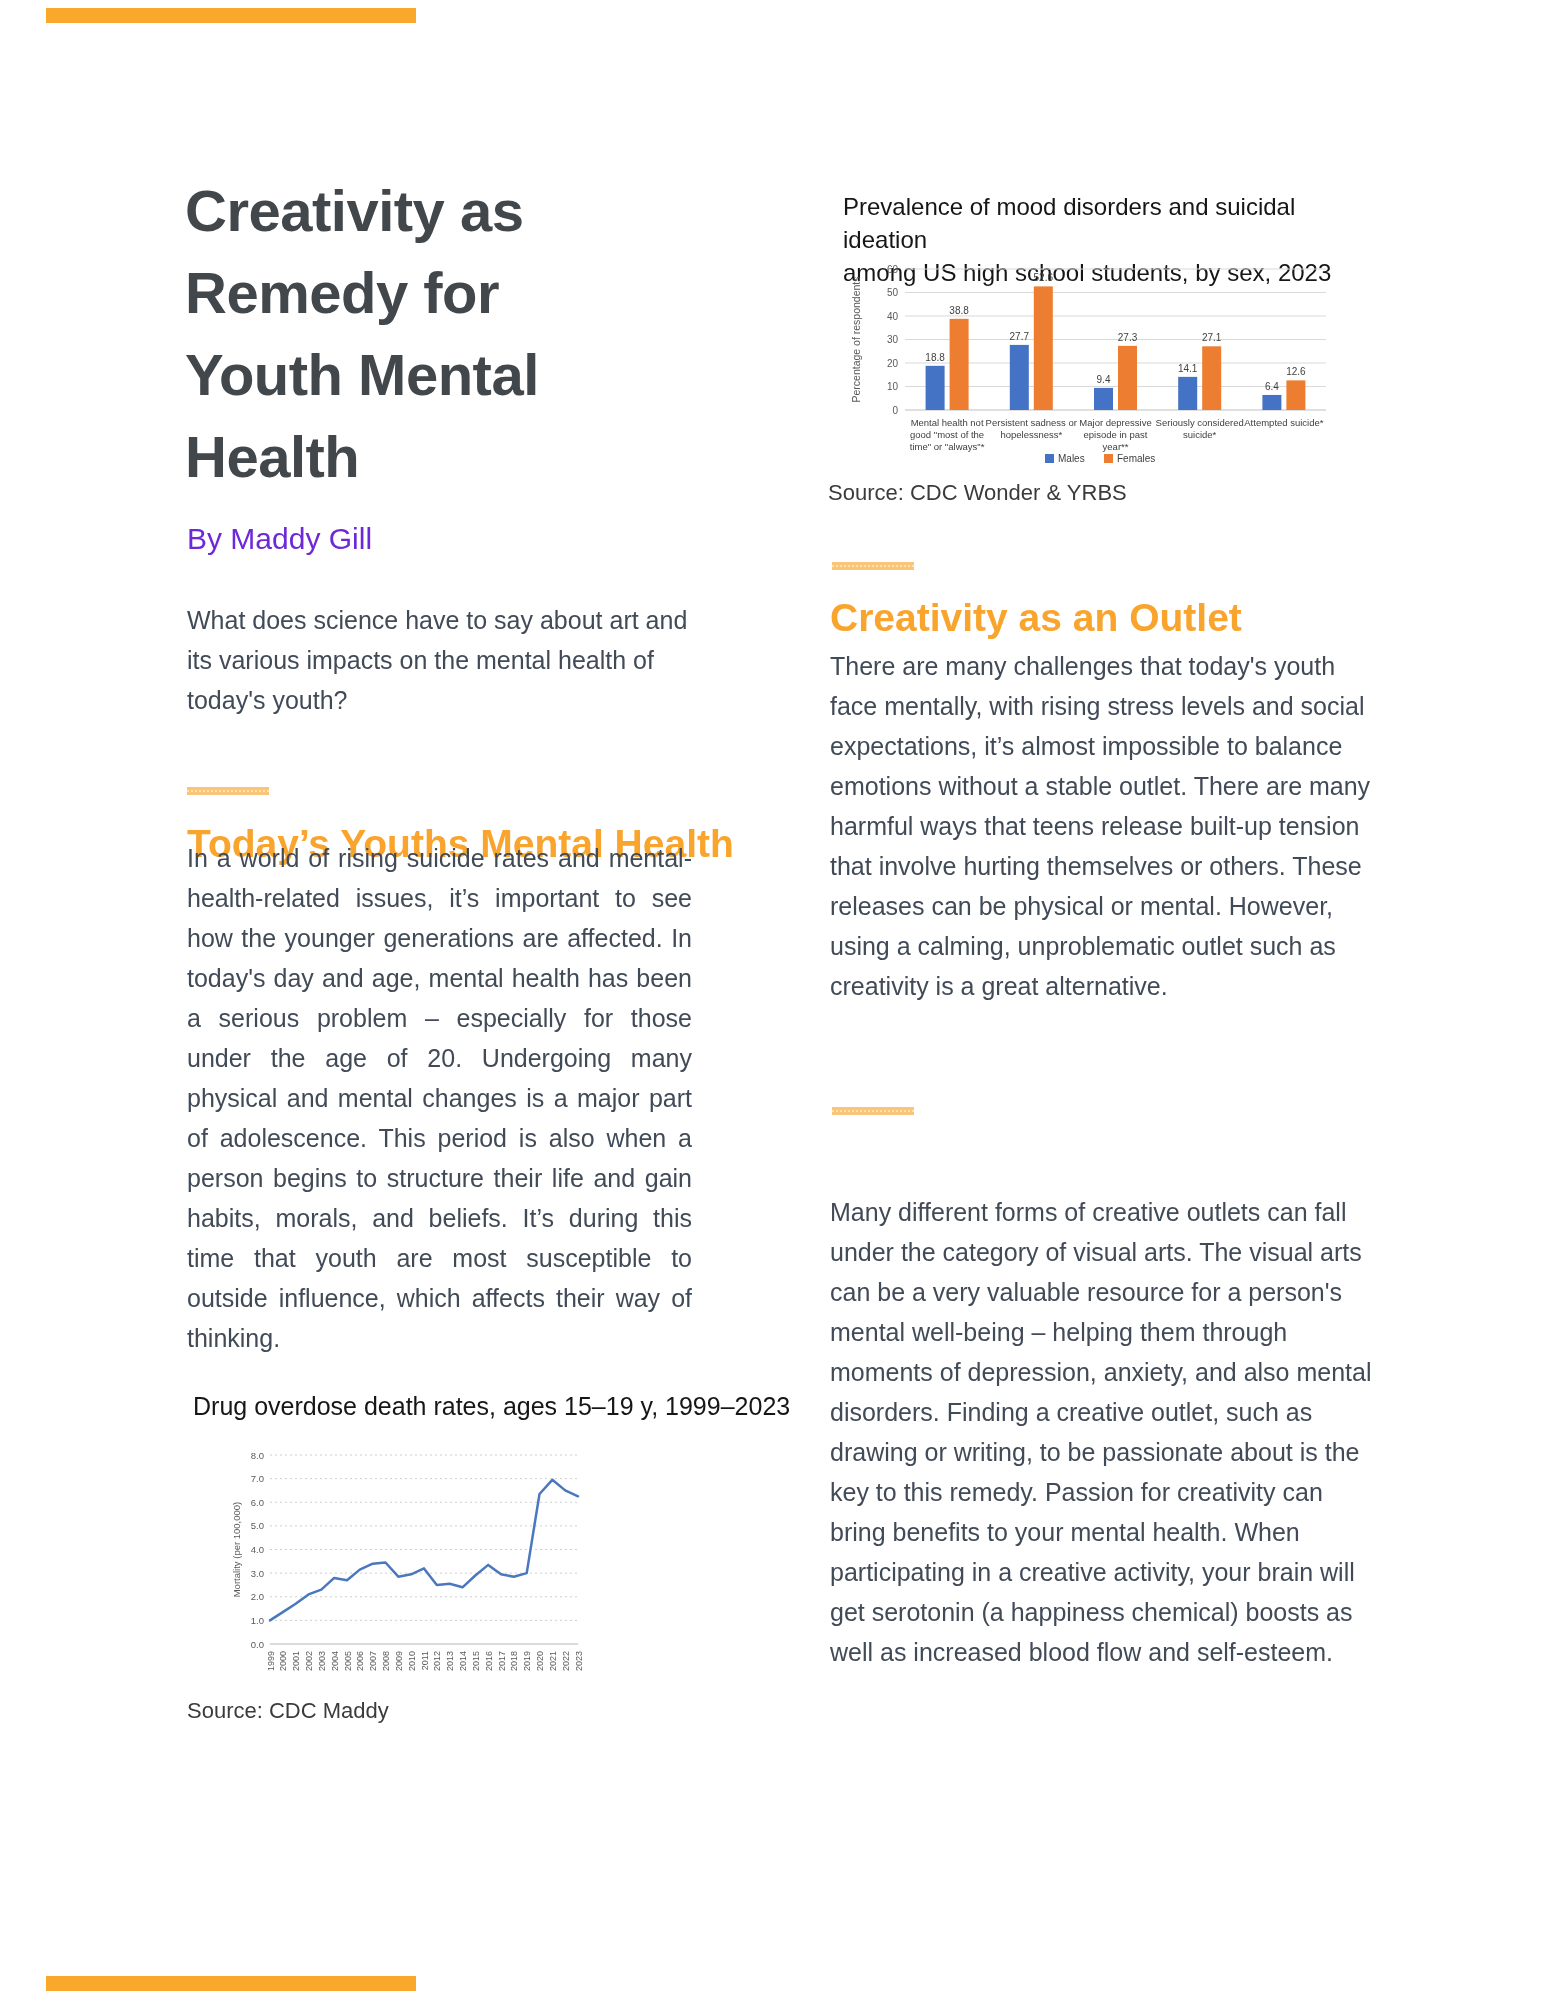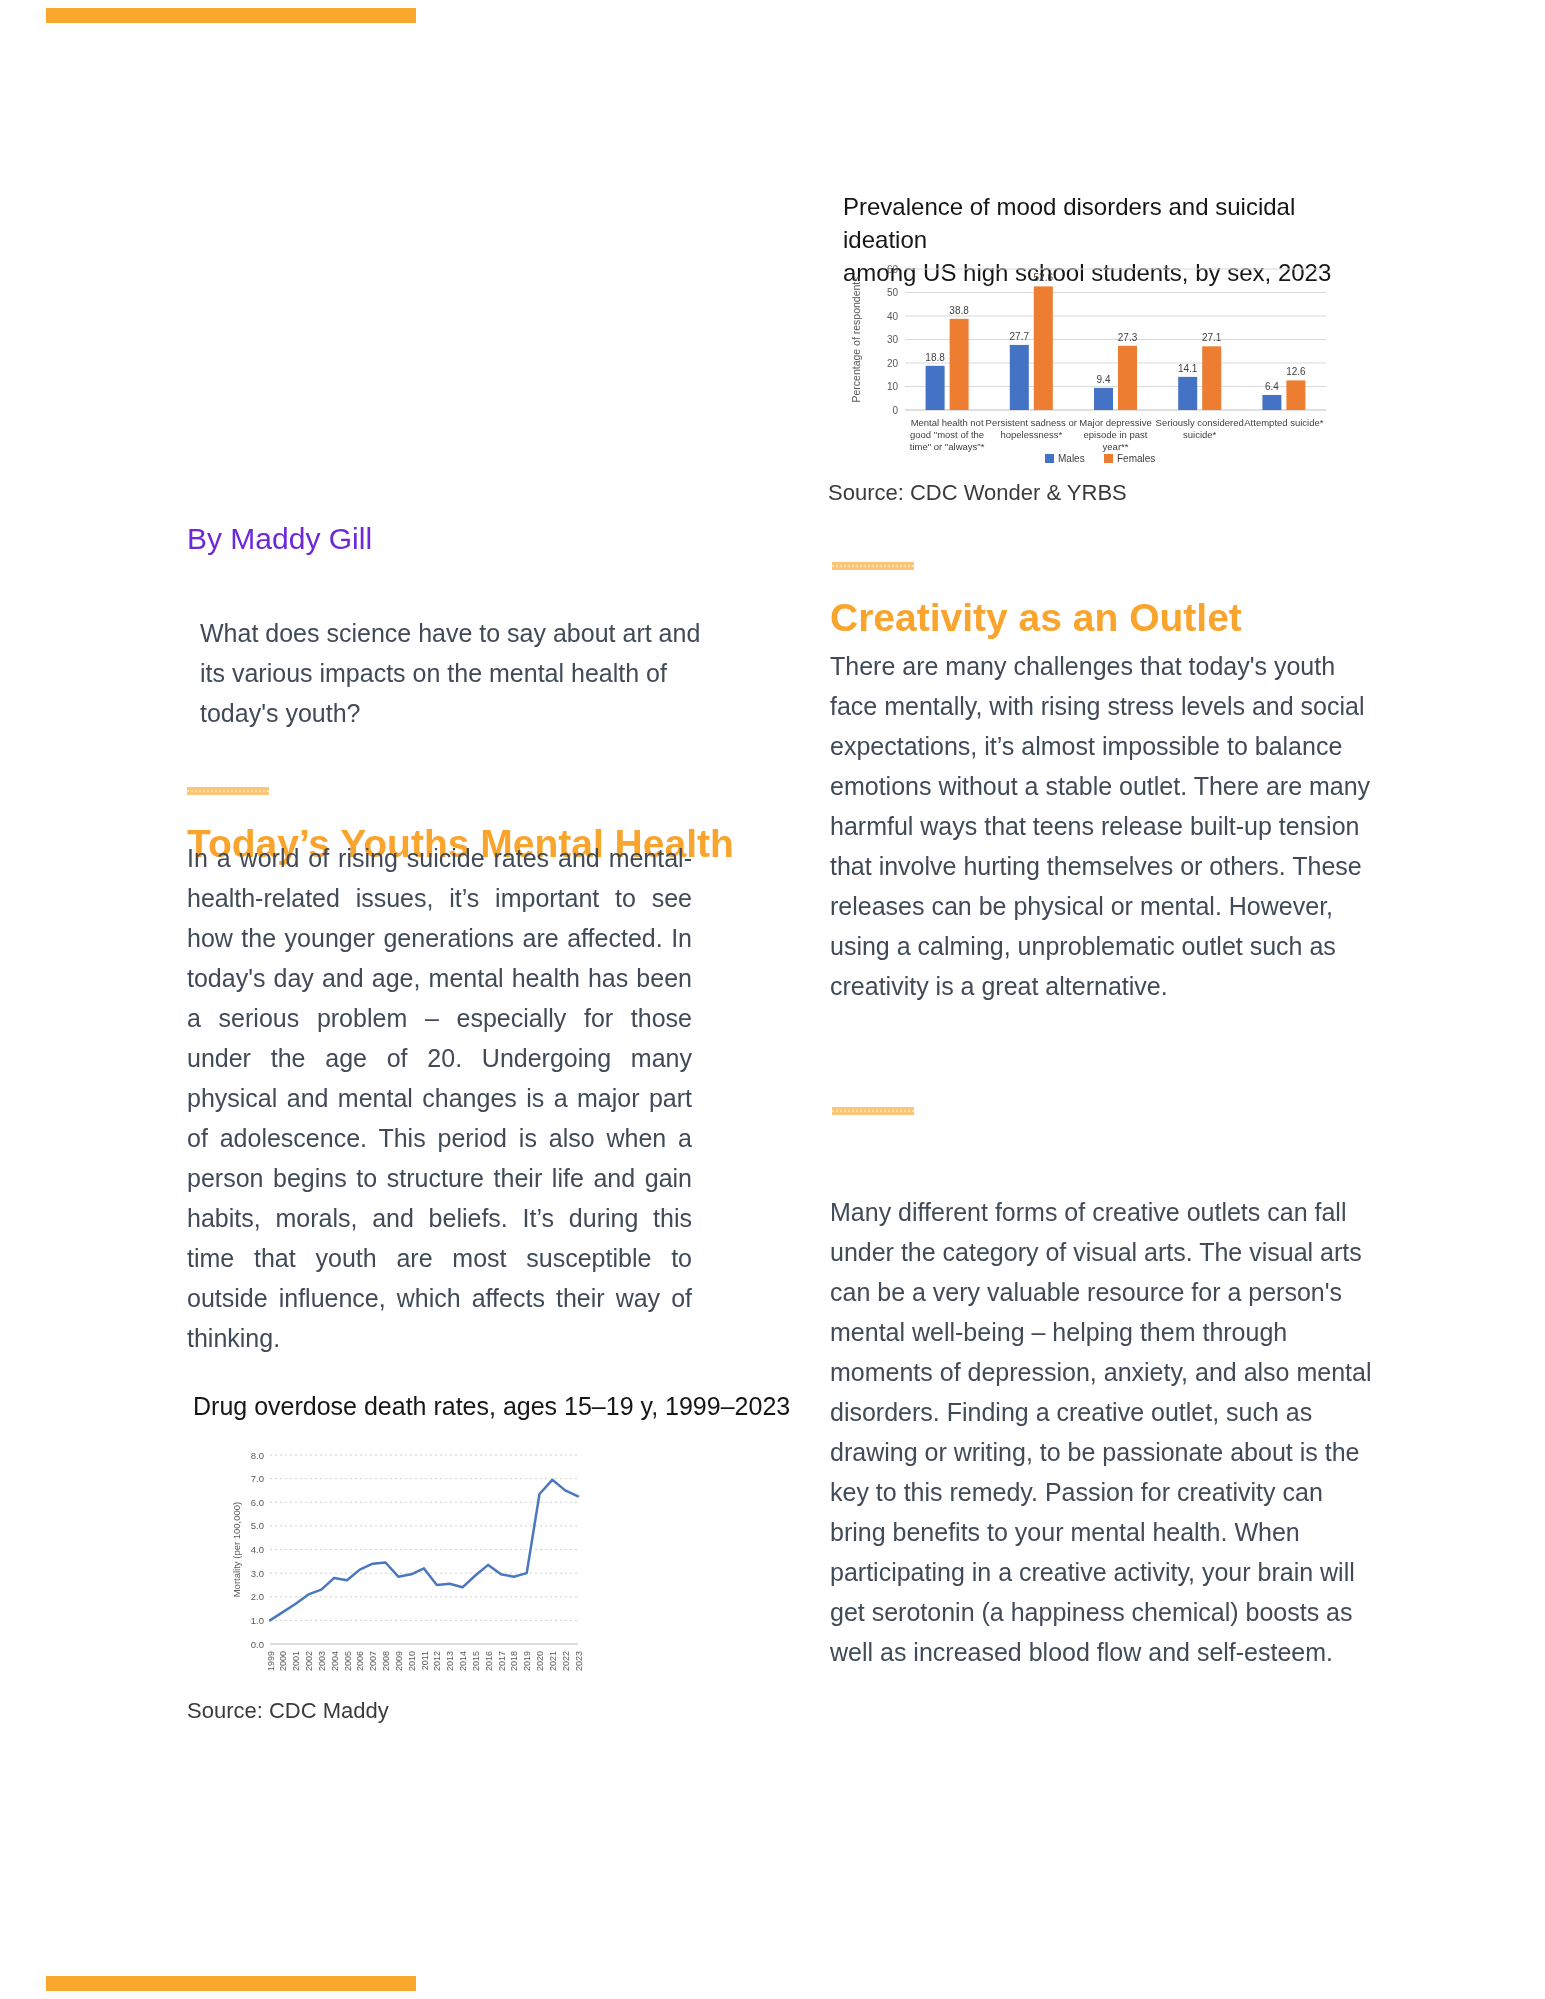--- a/index.html
+++ b/index.html
@@ -7,21 +7,21 @@
   .page{position:relative;width:1545px;height:1999px;background:#ffffff;overflow:hidden;}
 
   .accent-bar{position:absolute;left:46px;width:370px;height:15px;background:#F9A82C;}
   .accent-bar.top{top:8px;}
   .accent-bar.bottom{top:1976px;}
 
   .title{position:absolute;left:185px;top:170px;width:600px;margin:0;
          font-size:58px;line-height:82px;font-weight:700;color:#42474C;
          letter-spacing:-0.5px;white-space:pre-line;}
   .byline{position:absolute;left:187px;top:522px;font-size:30px;color:#6d28d9;}
-  .intro{position:absolute;left:187px;top:600px;width:530px;margin:13px;
+  .intro{position:absolute;left:187px;top:600px;width:530px;margin:0;
          font-size:25px;line-height:40px;color:#414A57;}
 
   .divider{position:absolute;width:82px;height:8px;background:#FBC577;}
   .divider::after{content:"";display:block;margin-top:3px;border-top:2px dotted #FDE2B2;}
   .d1{left:187px;top:787px;}
   .d2{left:832px;top:562px;}
   .d3{left:832px;top:1107px;}
 
   .heading{position:absolute;margin:0;font-size:39px;font-weight:700;color:#F9A42C;line-height:36px;}
   .h1s{left:187px;top:826px;}
@@ -45,20 +45,24 @@
   .line-svg{position:absolute;left:187px;top:1438px;}
   svg text{font-family:"Liberation Sans",sans-serif;}
 </style>
 </head>
 <body>
 
 <div class="page">
 
   <div class="accent-bar top"></div>
 
+  <h1 class="title">Creativity as
+Remedy for
+Youth Mental
+Health</h1>
   <div class="byline">By Maddy Gill</div>
   <p class="intro">What does science have to say about art and its various impacts on the mental health of today's youth?</p>
 
   <div class="divider d1"></div>
   <h2 class="heading h1s">Today’s Youths Mental Health</h2>
   <p class="body-text para1">In a world of rising suicide rates and mental-health-related issues, it’s important to see how the younger generations are affected. In today's day and age, mental health has been a serious problem – especially for those under the age of 20. Undergoing many physical and mental changes is a major part of adolescence. This period is also when a person begins to structure their life and gain habits, morals, and beliefs. It’s during this time that youth are most susceptible to outside influence, which affects their way of thinking.</p>
 
   <div class="chart-title line-title">Drug overdose death rates, ages 15–19 y, 1999–2023</div>
   <svg class="line-svg" id="line-svg" width="480" height="255" viewBox="0 0 480 255">
       <line x1="83" y1="206" x2="391" y2="206" stroke-width="1" stroke="#B7B7B7"></line>

